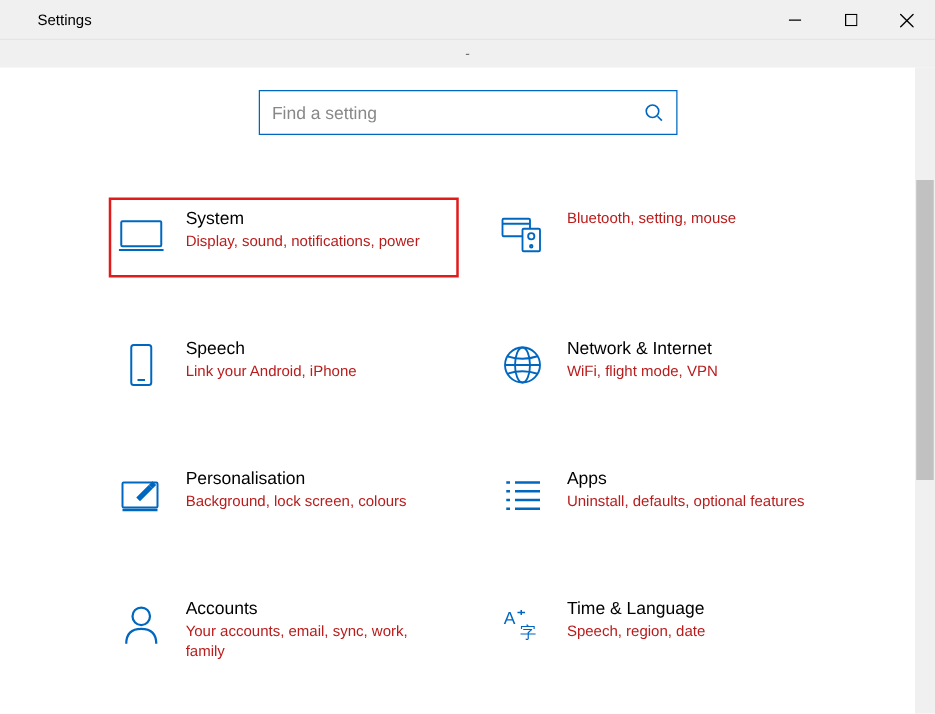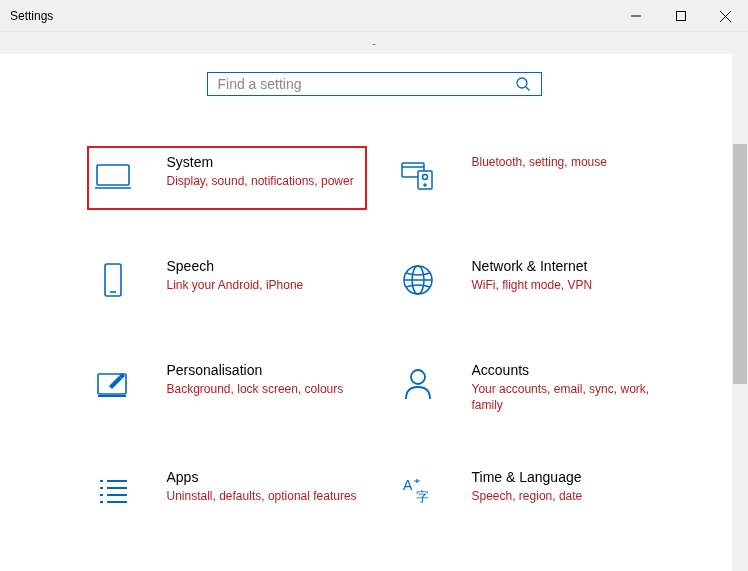--- a/index.html
+++ b/index.html
@@ -14,21 +14,21 @@
     .titlebar {
       height: 32px;
       background: #f0f0f0;
       display: flex;
       align-items: center;
       padding-left: 10px;
       font-size: 12px;
       color: #000;
       border-bottom: 1px solid #e5e5e5;
     }
-    .titlebar .title { flex: 0 0 auto; }
+    .titlebar .title { flex: 0 0 auto; margin-left: 20px; }
     .titlebar .spacer { flex: 1; }
     .winbtns { display: flex; height: 100%; }
     .winbtn {
       width: 45px;
       height: 32px;
       display: flex;
       align-items: center;
       justify-content: center;
       font-family: sans-serif;
       font-size: 13px;
@@ -43,21 +43,21 @@
       line-height: 22px;
     }
     .content {
       padding-top: 18px;
       display: flex;
       flex-direction: column;
       align-items: center;
     }
     .search-wrap {
       width: 335px;
-      height: 24px;
+      height: 36px;
       border: 1.5px solid #0067c0;
       display: flex;
       align-items: center;
       padding: 0 10px;
       margin-bottom: 50px;
     }
     .search-input {
       flex: 1;
       border: none;
       outline: none;
@@ -71,21 +71,21 @@
       width: 595px;
       display: grid;
       grid-template-columns: 1fr 1fr;
       column-gap: 25px;
       row-gap: 40px;
       padding-left: 10px;
     }
     .tile {
       display: flex;
       align-items: flex-start;
-      gap: 36px;
+      gap: 18px;
       padding: 8px;
       cursor: pointer;
       min-height: 64px;
     }
     .tile.highlight {
       border: 2.5px solid #e21a1a;
       padding: 6px 6px 14px 6px;
     }
     .tile-icon {
       width: 36px;
@@ -236,52 +236,52 @@
         </svg>
       </div>
       <div class="tile-text">
         <div class="tile-title">Personalisation</div>
         <div class="tile-desc">Background, lock screen, colours</div>
       </div>
     </div>
 
     <div class="tile">
       <div class="tile-icon">
-        <svg width="32" height="34" viewBox="0 0 32 34" fill="none" stroke="currentColor" stroke-width="1.8">
-          <circle cx="16" cy="10" r="7"></circle>
-          <path d="M4 32 Q4 20 16 20 Q28 20 28 32"></path>
-        </svg>
-      </div>
-      <div class="tile-text">
-        <div class="tile-title">Accounts</div>
-        <div class="tile-desc">Your accounts, email, sync, work, family</div>
-      </div>
-    </div>
-
-    <div class="tile">
-      <div class="tile-icon">
         <svg width="32" height="28" viewBox="0 0 32 28" fill="none" stroke="currentColor" stroke-width="2">
           <line x1="3" y1="4" x2="6" y2="4"></line>
             <line x1="10" y1="4" x2="30" y2="4"></line>
           <line x1="3" y1="11" x2="6" y2="11"></line>
             <line x1="10" y1="11" x2="30" y2="11"></line>
           <line x1="3" y1="18" x2="6" y2="18"></line>
             <line x1="10" y1="18" x2="30" y2="18"></line>
           <line x1="3" y1="25" x2="6" y2="25"></line>
             <line x1="10" y1="25" x2="30" y2="25"></line>
         </svg>
       </div>
       <div class="tile-text">
         <div class="tile-title">Apps</div>
         <div class="tile-desc">Uninstall, defaults, optional features</div>
       </div>
     </div>
 
     <div class="tile">
       <div class="tile-icon">
+        <svg width="32" height="34" viewBox="0 0 32 34" fill="none" stroke="currentColor" stroke-width="1.8">
+          <circle cx="16" cy="10" r="7"></circle>
+          <path d="M4 32 Q4 20 16 20 Q28 20 28 32"></path>
+        </svg>
+      </div>
+      <div class="tile-text">
+        <div class="tile-title">Accounts</div>
+        <div class="tile-desc">Your accounts, email, sync, work, family</div>
+      </div>
+    </div>
+
+    <div class="tile">
+      <div class="tile-icon">
         <svg width="36" height="32" viewBox="0 0 36 32" fill="none" stroke="currentColor" stroke-width="1.6">
           <text x="3" y="15" font-size="14" fill="currentColor" stroke="none" font-family="sans-serif">A</text>
           <text x="16" y="26" font-size="13" fill="currentColor" stroke="none" font-family="sans-serif">字</text>
           <path d="M14 6 L20 6 M17 4 L17 8" stroke-width="1.2"></path>
         </svg>
       </div>
       <div class="tile-text">
         <div class="tile-title">Time &amp; Language</div>
         <div class="tile-desc">Speech, region, date</div>
       </div>

